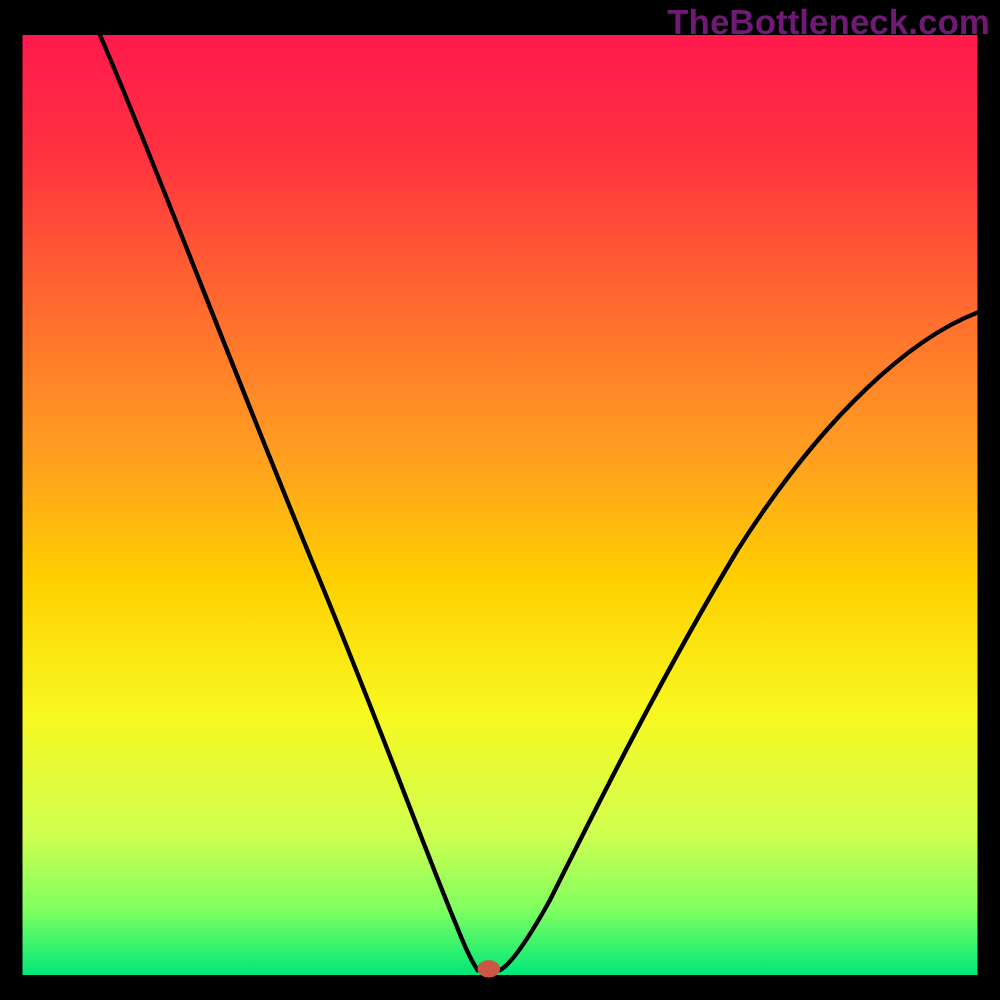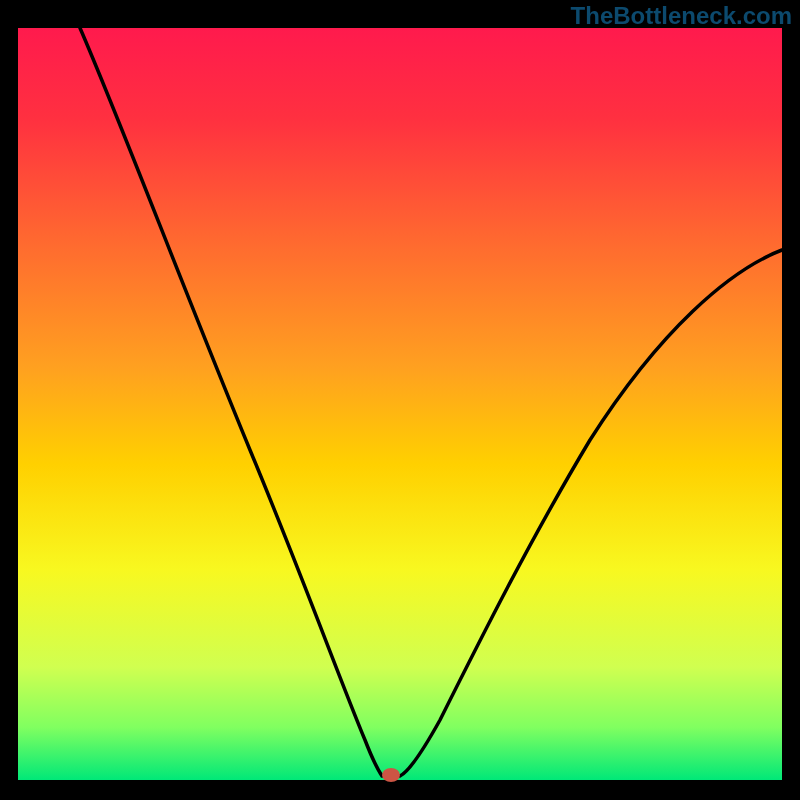--- a/index.html
+++ b/index.html
@@ -10,23 +10,23 @@
   .container {
     width: 800px;
     height: 800px;
     position: relative;
   }
   .watermark {
     position: absolute;
     top: 2px;
     right: 8px;
     font-family: Arial, sans-serif;
-    font-size: 24px;
+    font-size: 28px;
     font-weight: bold;
-    color: #0c4a6e;
+    color: #701a75;
     z-index: 10;
   }
   svg {
     display: block;
   }
 </style>
 </head>
 <body>
 
 <div class="container">

